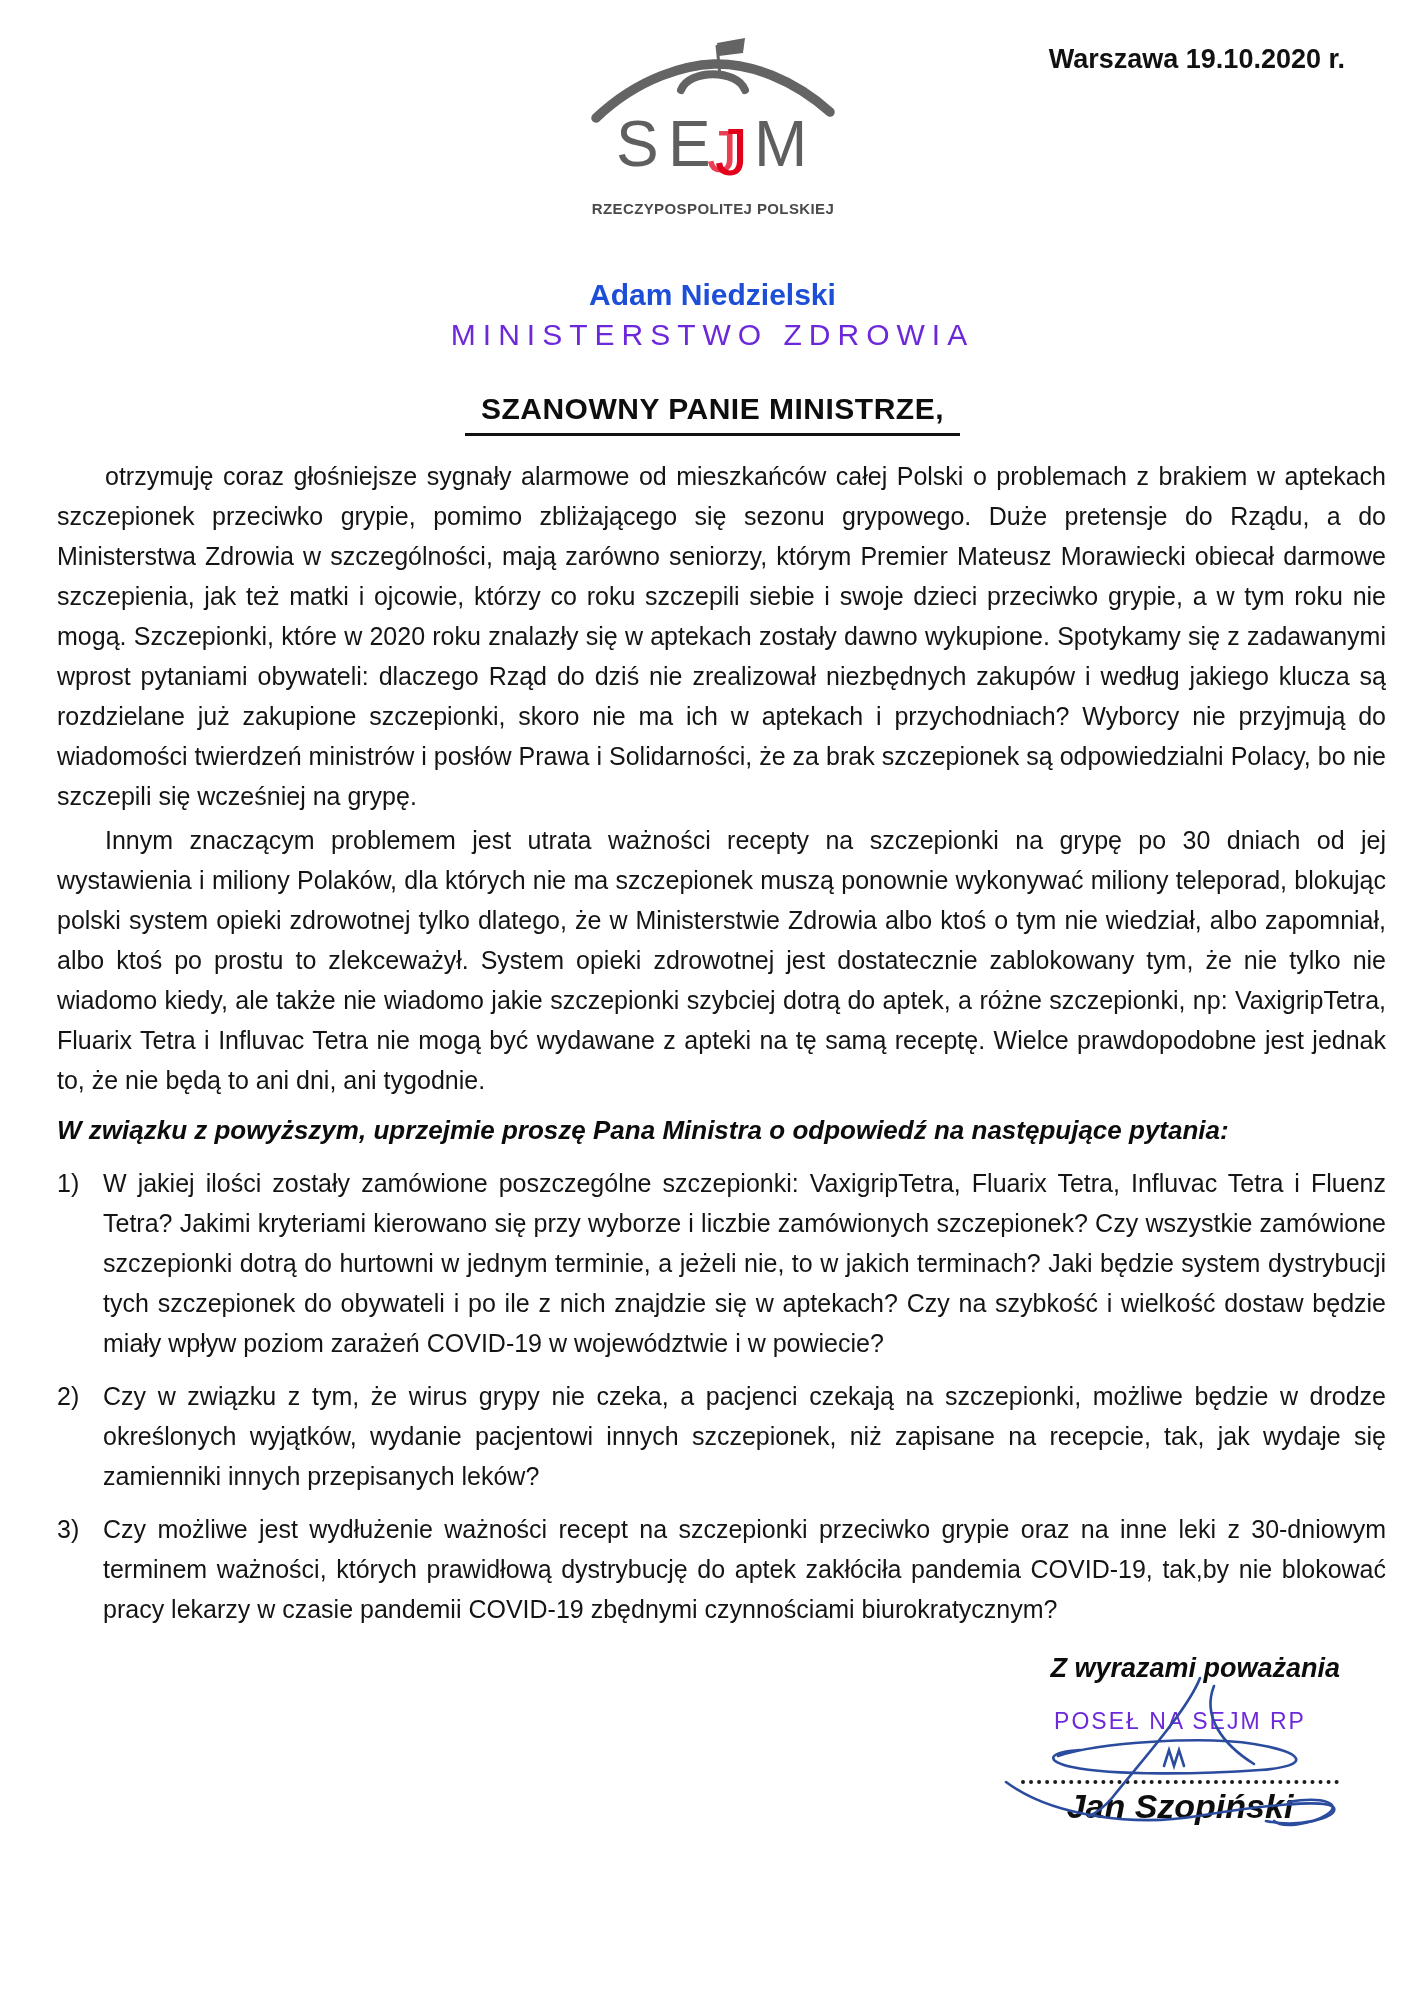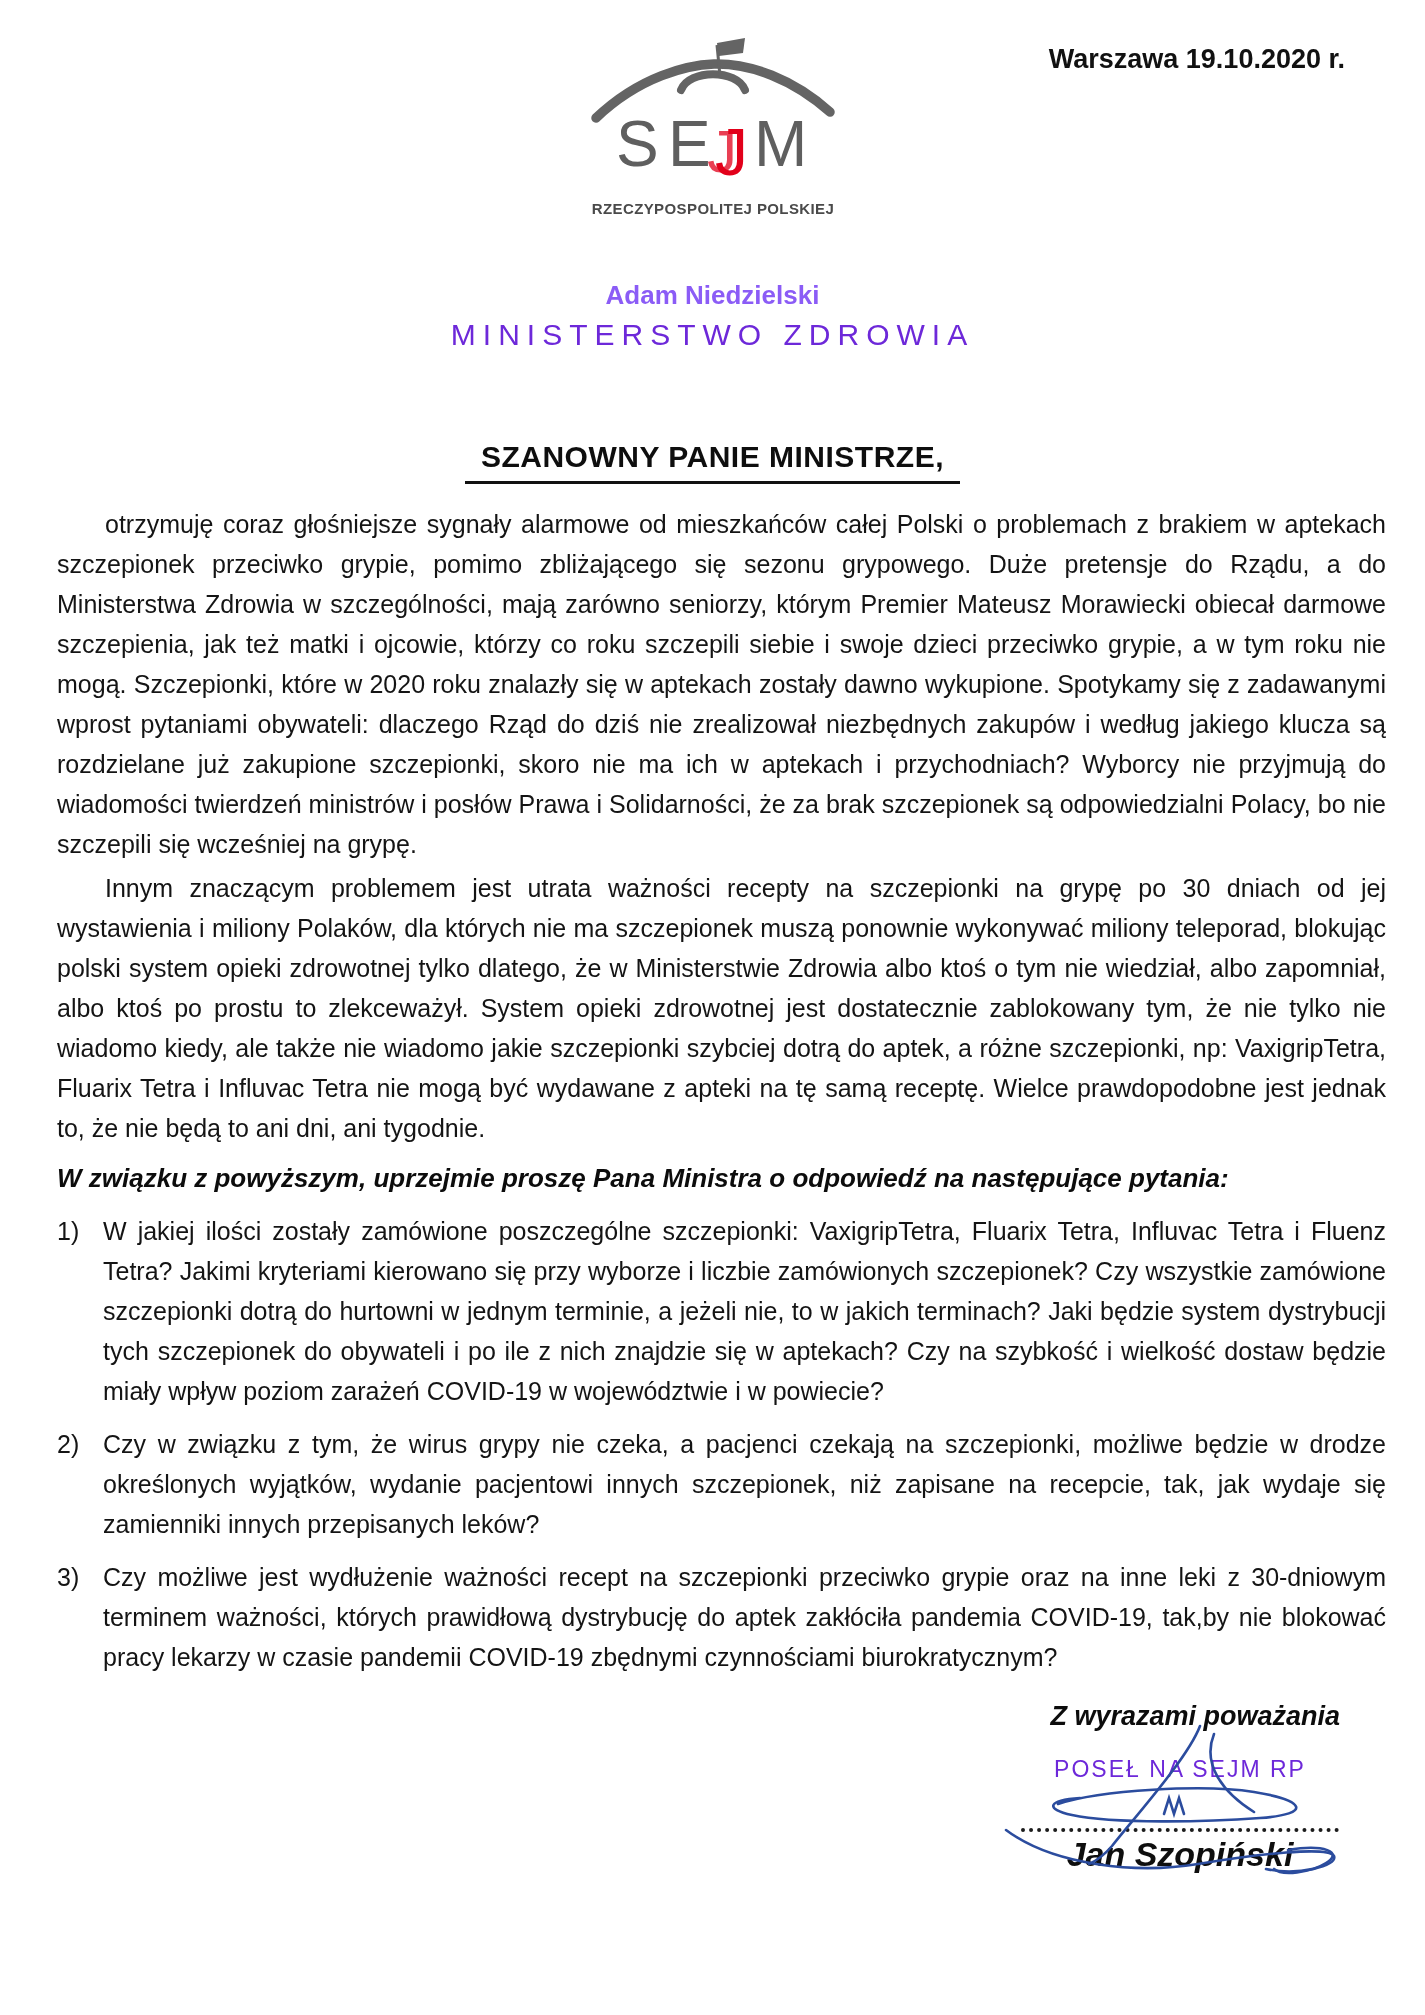--- a/index.html
+++ b/index.html
@@ -15,42 +15,41 @@
   .date-line {
     position: absolute;
     top: 44px;
     right: 80px;
     font-size: 27px;
     font-weight: bold;
     color: #111;
   }
   .logo-wrap { margin-top: 34px; text-align: center; }
   .recipient { margin-top: 50px; text-align: center; }
-  .recipient-name { font-size: 26px; font-weight: bold; line-height: 38px; color: #8b5cf6; }
+  .recipient-name { font-size: 30px; font-weight: bold; line-height: 38px; color: #1d4ed8; }
   .recipient-inst { font-size: 30px; font-weight: normal; line-height: 42px; letter-spacing: 7px; color: #6d28d9; }
   .subject {
     margin: 14px 57px 0 57px;
     text-align: center;
     font-size: 28px;
     font-weight: bold;
     line-height: 46px;
     letter-spacing: 0.2px;
     color: #101010;
     white-space: pre-wrap;
   }
   .salutation-row { margin-top: 36px; text-align: center; }
   .salutation {
     display: inline-block;
     font-size: 30px;
     font-weight: bold;
     letter-spacing: 0.5px;
     color: #0e0e0e;
     border-bottom: 3px solid #111;
     padding: 0 16px 7px 16px;
-    margin-top: 48px;
   }
   .body-text { margin: 20px 39px 0 57px; font-size: 25px; line-height: 40px; color: #141414; }
   .para { text-align: justify; text-indent: 48px; }
   .para + .para { margin-top: 4px; }
   .questions-intro {
     margin-top: 10px;
     font-size: 26px;
     font-weight: bold;
     font-style: italic;
     color: #0c0c0c;

